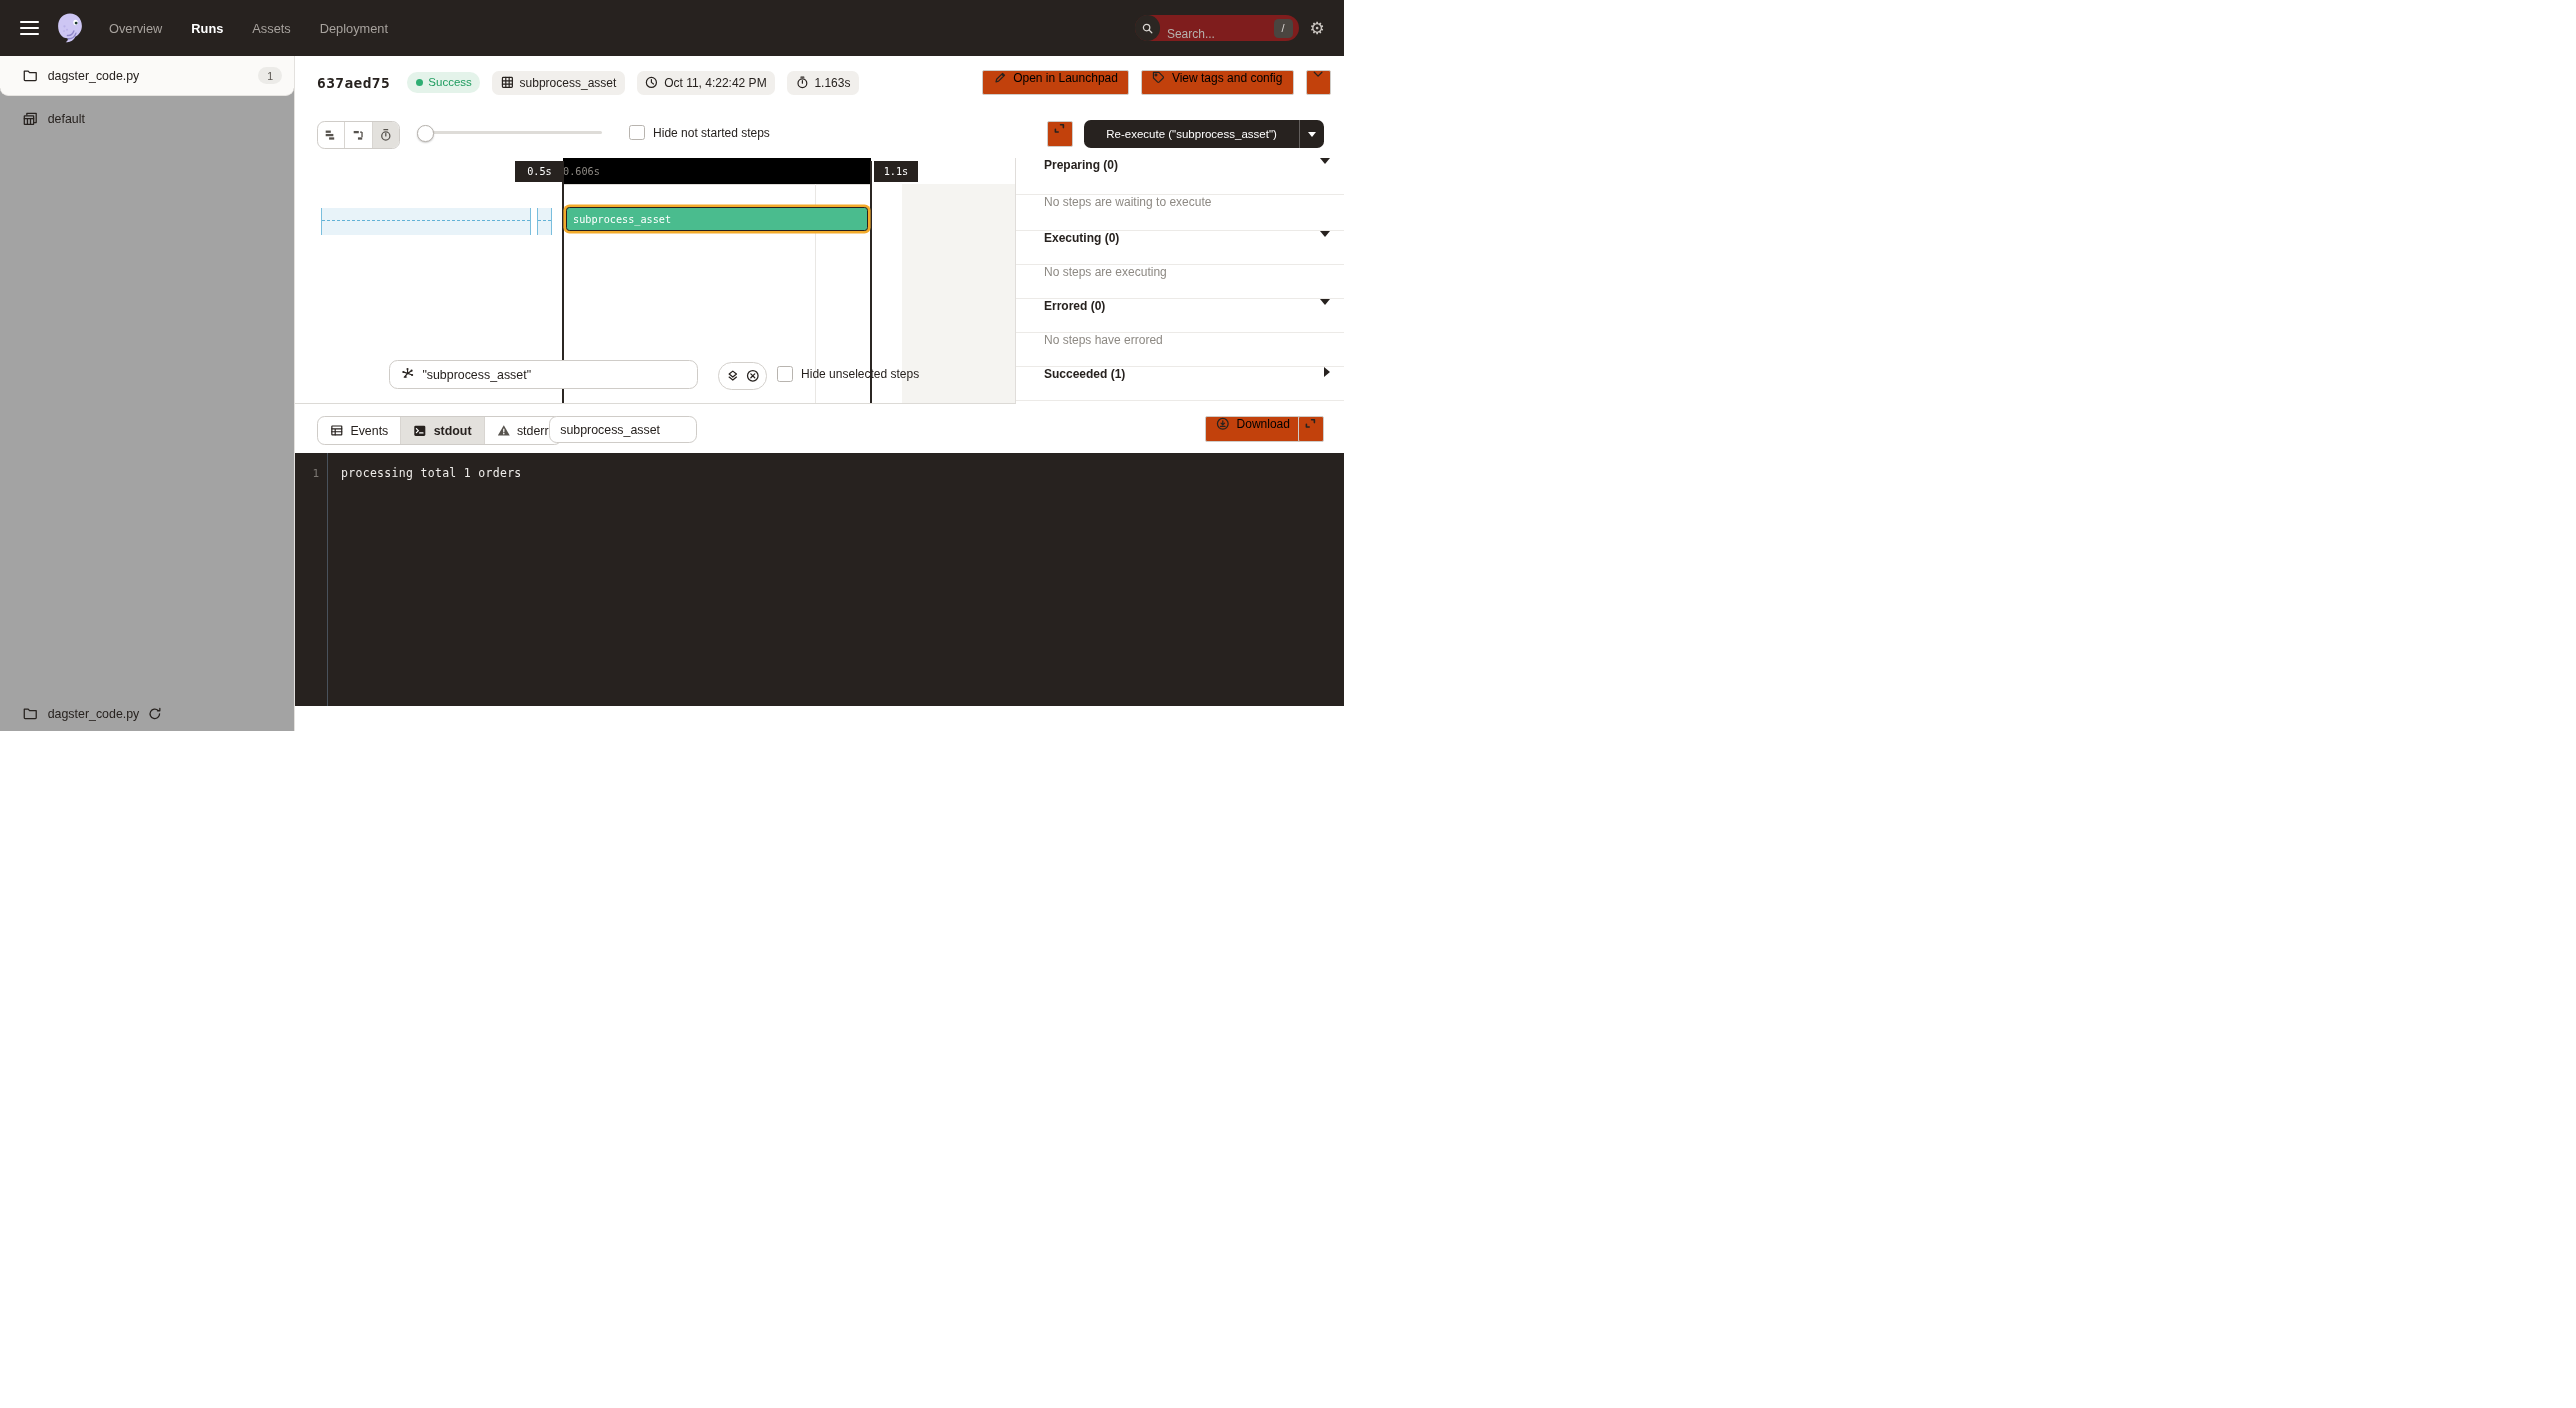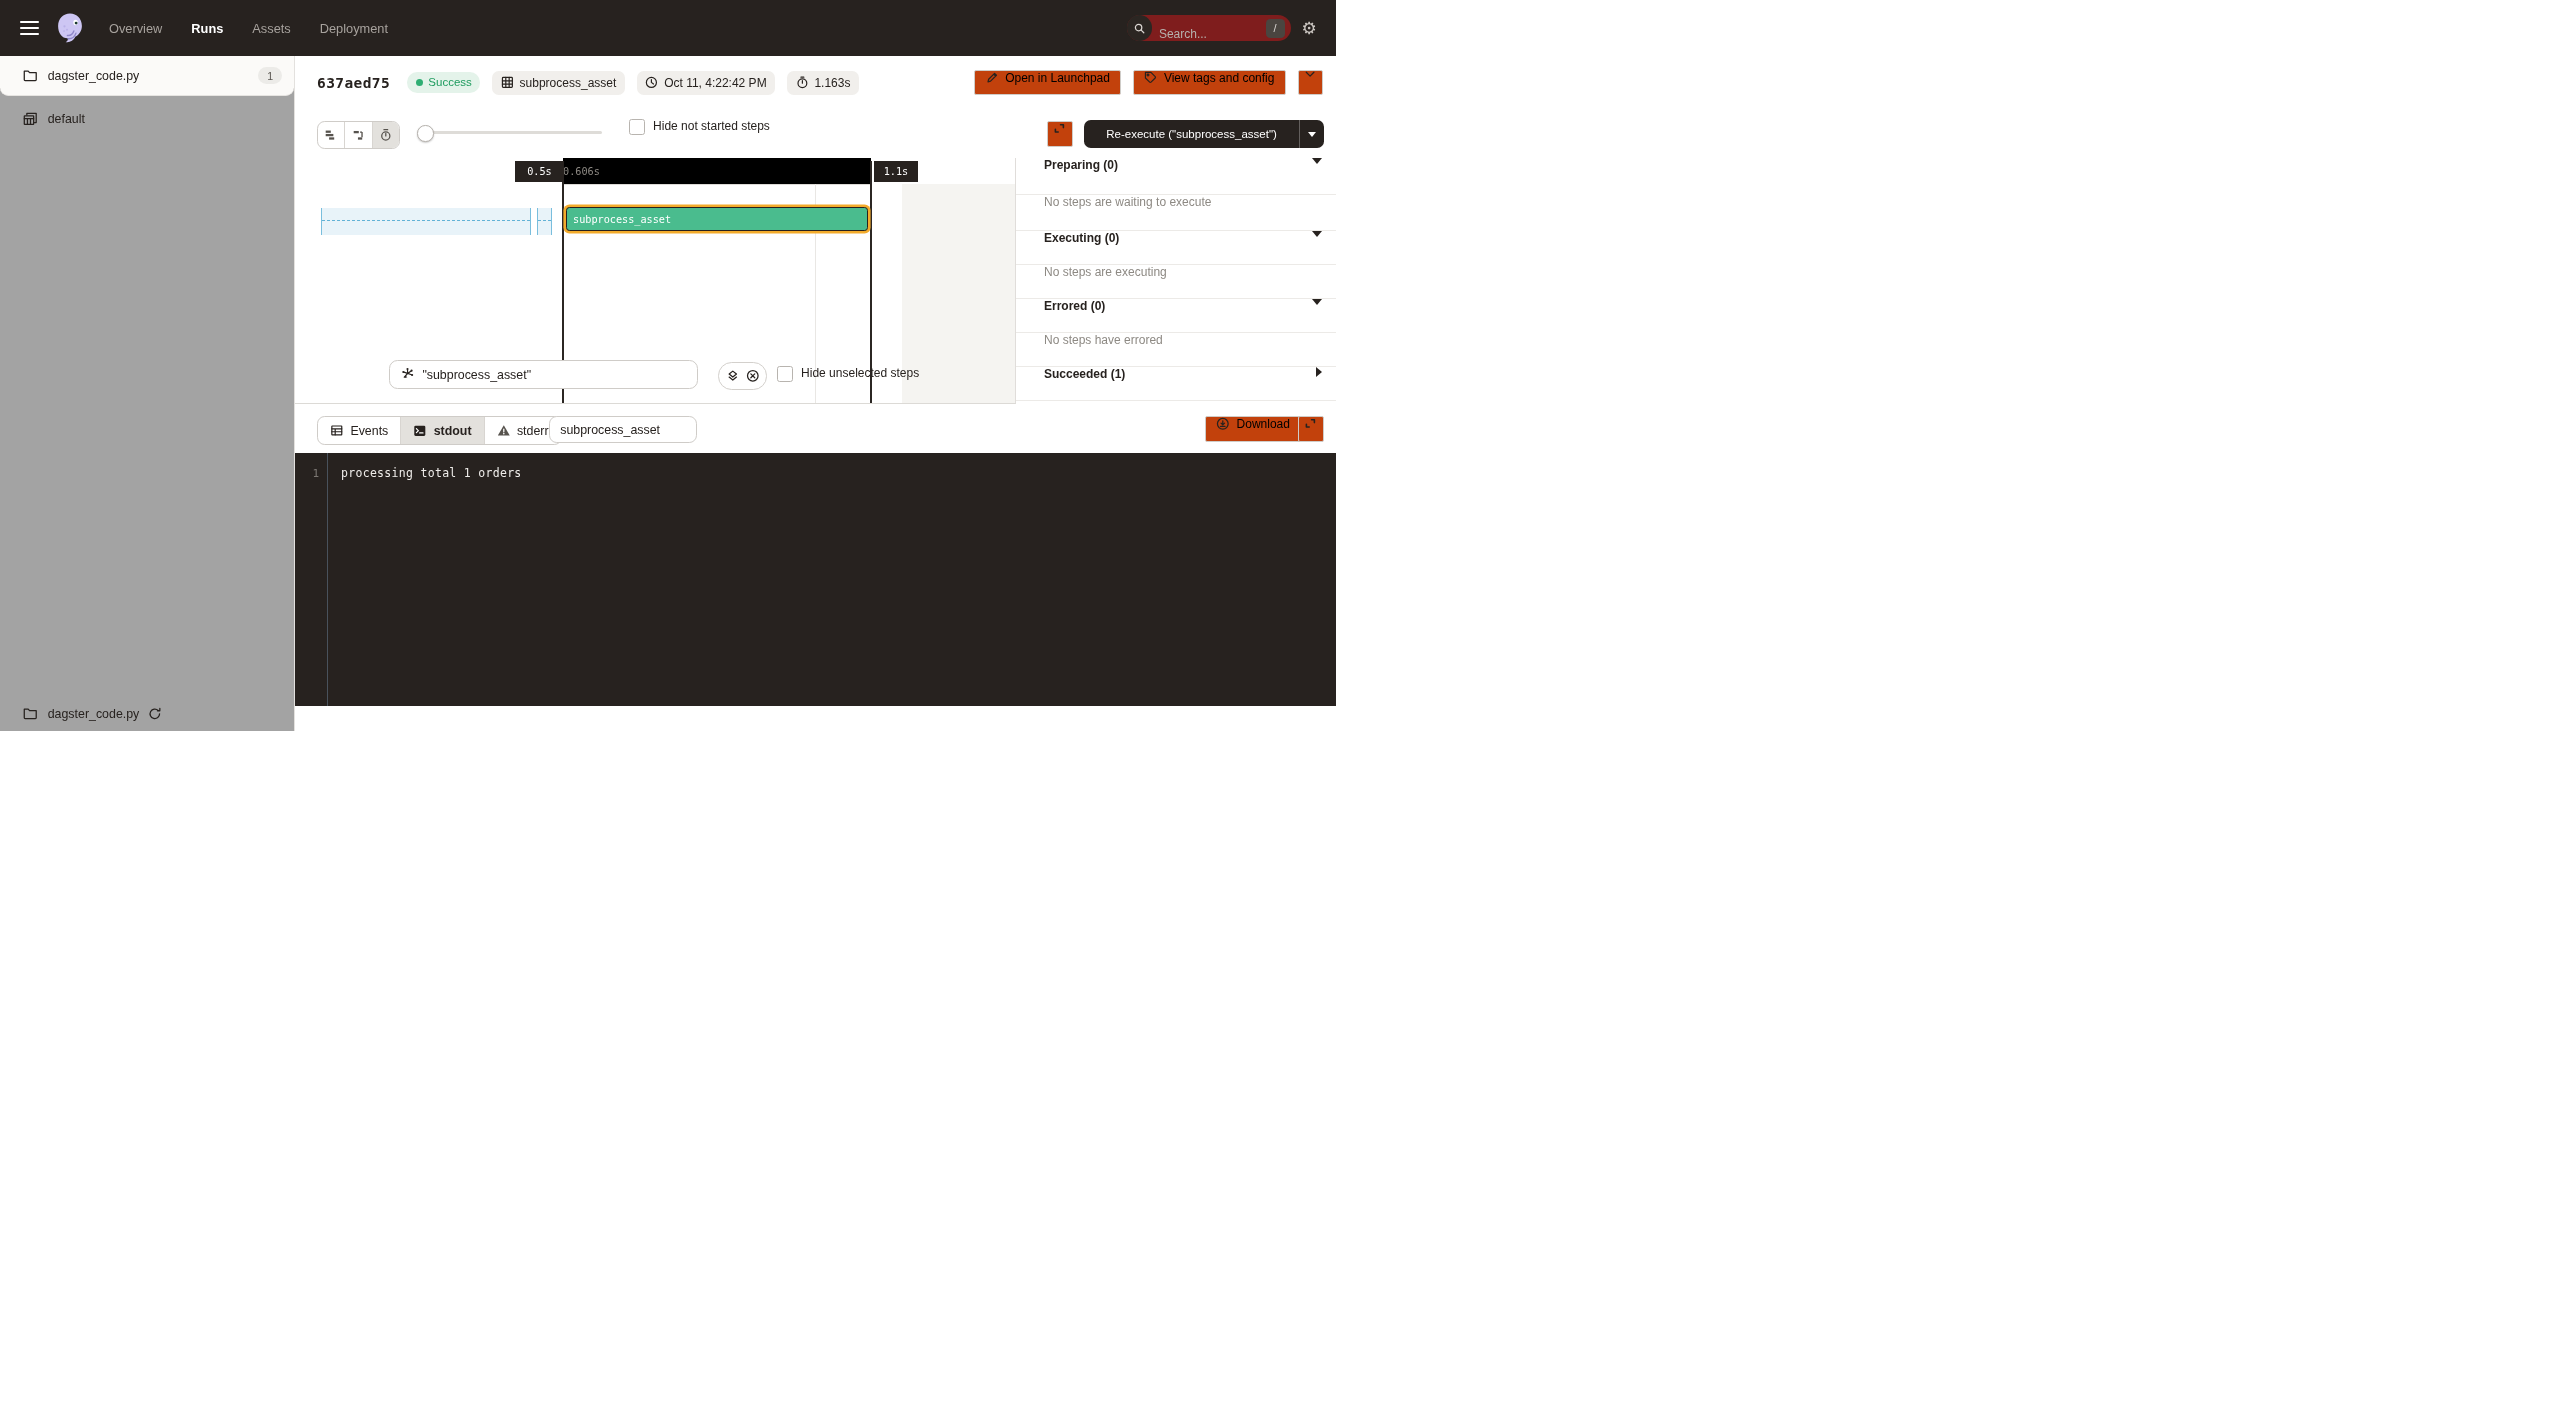--- a/index.html
+++ b/index.html
@@ -1,17 +1,17 @@
 <!DOCTYPE html>
 <html style="font-size:13.6px"><head>
 <meta charset="utf-8">
 <style>
   html,body{margin:0;padding:0;background:#fff;}
   .app{position:relative;width:1336px;height:731px;overflow:hidden;
-       font-family:"Liberation Sans",sans-serif;font-size:12px;color:#27221f;background:#fff;}
+       font-family:"Liberation Sans",sans-serif;font-size:12px;color:#27221f;background:#fff;padding-left:8px;}
   .mono{font-family:"DejaVu Sans Mono",monospace;}
 
   
   .navbar{position:absolute;left:0;top:0;right:0;height:56px;background:#27221f;display:flex;align-items:center;}
   .burger{width:19px;height:13.6px;display:flex;flex-direction:column;justify-content:space-between;margin-left:20.4px;cursor:pointer;}
   .burger span{display:block;height:2.2px;background:#fff;border-radius:0.9px;}
   .logo{margin-left:13.6px;width:34px;height:34px;}
   .navlinks{display:flex;gap:29px;margin-left:22px;}
   .navlink{color:#a7a29d;font-size:12.8px;cursor:pointer;}
   .navlink.active{color:#fff;font-weight:bold;}
@@ -49,21 +49,21 @@
 
   
   .gtoolbar{position:absolute;left:295px;top:109px;right:0;height:49px;border-bottom:0.9px solid #e6e4e1;background:#fff;}
   .seg{position:absolute;left:22px;top:12px;display:flex;border:0.9px solid #cfccc8;border-radius:7.7px;overflow:hidden;background:#fff;}
   .seg .s{width:26.4px;height:25.6px;display:flex;align-items:center;justify-content:center;cursor:pointer;border-right:0.9px solid #d8d5d1;}
   .seg .s:last-child{border-right:none;}
   .seg .s.sel{background:#e3e1dd;}
   .slider{position:absolute;left:124px;top:22px;width:183px;height:3.4px;background:#dedcd8;border-radius:1.7px;cursor:pointer;}
   .knob{position:absolute;left:-1.7px;top:-6px;width:14.5px;height:14.5px;border-radius:50%;background:#fff;border:0.9px solid #b5b1ac;
         box-shadow:0 0.9px 1.7px rgba(0,0,0,.2);cursor:grab;}
-  .check{display:flex;gap:8.5px;cursor:pointer;}
+  .check{display:flex;align-items:center;gap:8.5px;cursor:pointer;}
   .cb{width:13.6px;height:13.6px;border:1.7px solid #b8b4af;border-radius:2.6px;background:#fff;}
   .chk-notstarted{position:absolute;left:334px;top:10.2px;height:27px;}
   .expand-btn{position:absolute;left:752px;top:12px;}
   .reexec{position:absolute;left:789px;top:11px;width:240px;height:28px;background:#27221f;border-radius:6.8px;color:#fff;
           display:flex;align-items:center;cursor:pointer;}
   .reexec .lbl{flex:1;text-align:center;font-size:11.5px;}
   .reexec .sep{width:0.9px;height:28px;background:rgba(255,255,255,.28);}
   .reexec .caret{width:24px;display:flex;align-items:center;justify-content:center;}
   .tri-dn{width:0;height:0;border-left:4.3px solid transparent;border-right:4.3px solid transparent;border-top:5.1px solid #fff;}
 

